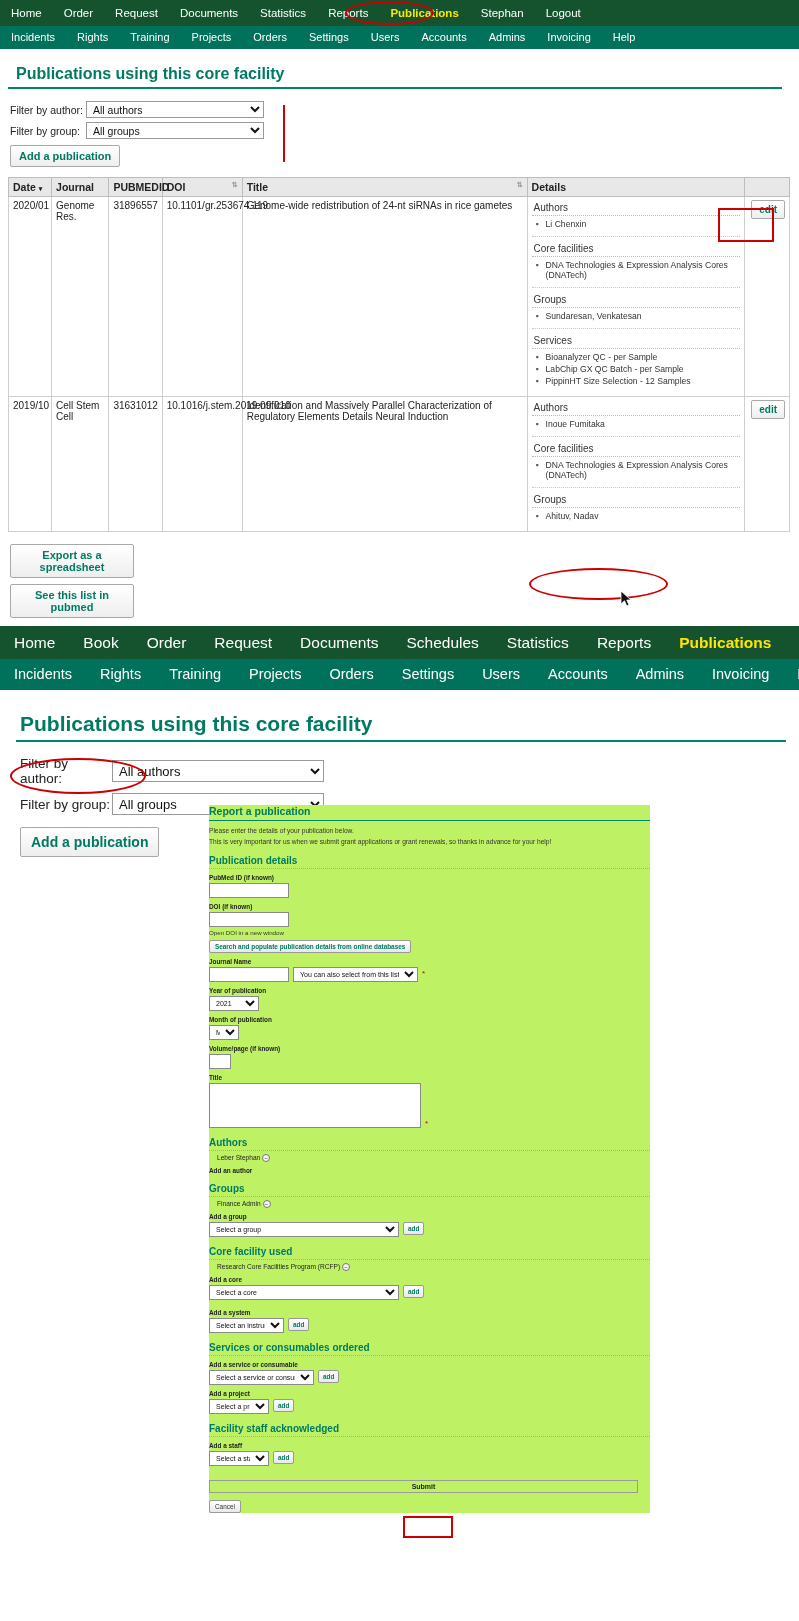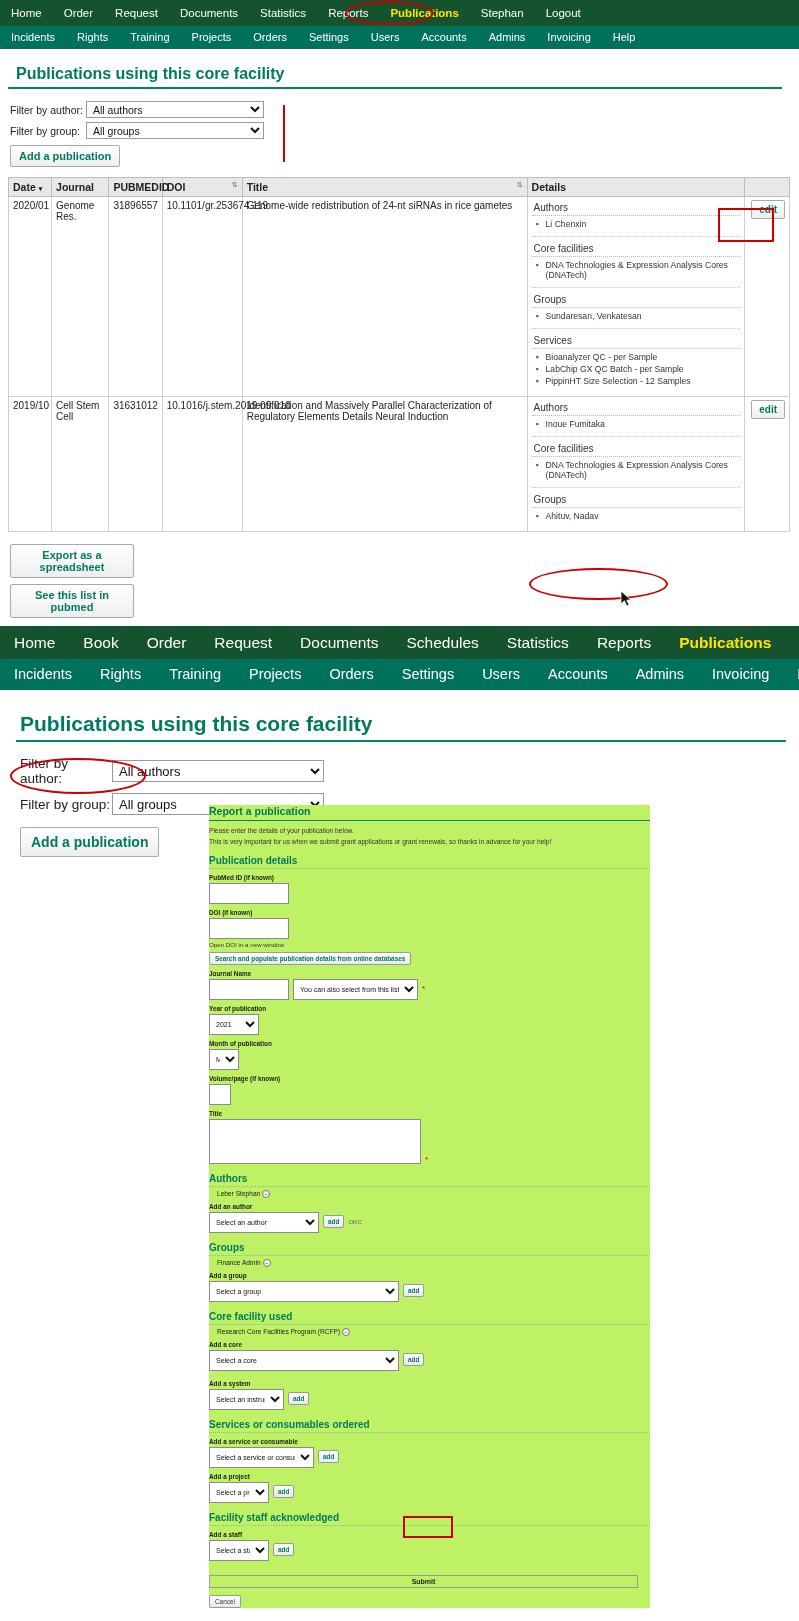--- a/index.html
+++ b/index.html
@@ -130,21 +130,21 @@
     color:#222;
   }
   .form-title { color:#007a62; font-weight:bold; font-size:10.5px; border-bottom:1px solid #00856b; padding-bottom:3px; }
   .form-intro { font-size:6.6px; color:#333; margin-top:5px; line-height: 1.45; }
   .sect-head { color:#007a62; font-weight:bold; font-size:10px; margin-top:9px; border-bottom:1px dotted #8ab8ac; padding-bottom:2px; }
   .fld-label { font-size:6.4px; font-weight:bold; margin-top:5px; color:#222; }
   .fld-note { font-size:6.2px; color:#333; margin-top:2px; }
   input.txt, select.sel, textarea.ta {
     font-family:"Liberation Sans", sans-serif;
     font-size:7px; border:1px solid #8a8a8a; background:#fff; color:#111;
-    height: 21px; padding:0 2px; margin-top:2px;
+    height: 15px; padding:0 2px; margin-top:2px;
   }
   input.w80 { width:80px; }
   input.w22 { width:22px; }
   select.w125 { width:125px; }
   select.w50 { width:50px; }
   select.w30 { width:30px; }
   select.w110 { width:110px; }
   select.w190 { width:190px; }
   select.w105 { width:105px; }
   select.w60 { width:60px; }
@@ -400,25 +400,20 @@
     <div class="inline" style="align-items:flex-end;">
       <textarea class="ta" style=""></textarea>
       <span class="req">*</span>
     </div>
 
     <div class="sect-head">Authors</div>
     <div class="chip">
       <span>Leber Stephan</span><span class="minus">−</span>
     </div>
     <div class="fld-label">Add an author</div>
-    <div class="inline">
-      <select class="sel w110"><option>Select an author</option></select>
-      <span class="btnlet">add</span>
-      <span style="font-size:6px;color:#666;">ORC</span>
-    </div>
 
     <div class="sect-head">Groups</div>
     <div class="chip">
       <span>Finance Admin</span><span class="minus">−</span>
     </div>
     <div class="fld-label">Add a group</div>
     <div class="inline">
       <select class="sel w190"><option>Select a group</option></select>
       <span class="btnlet">add</span>
     </div>

